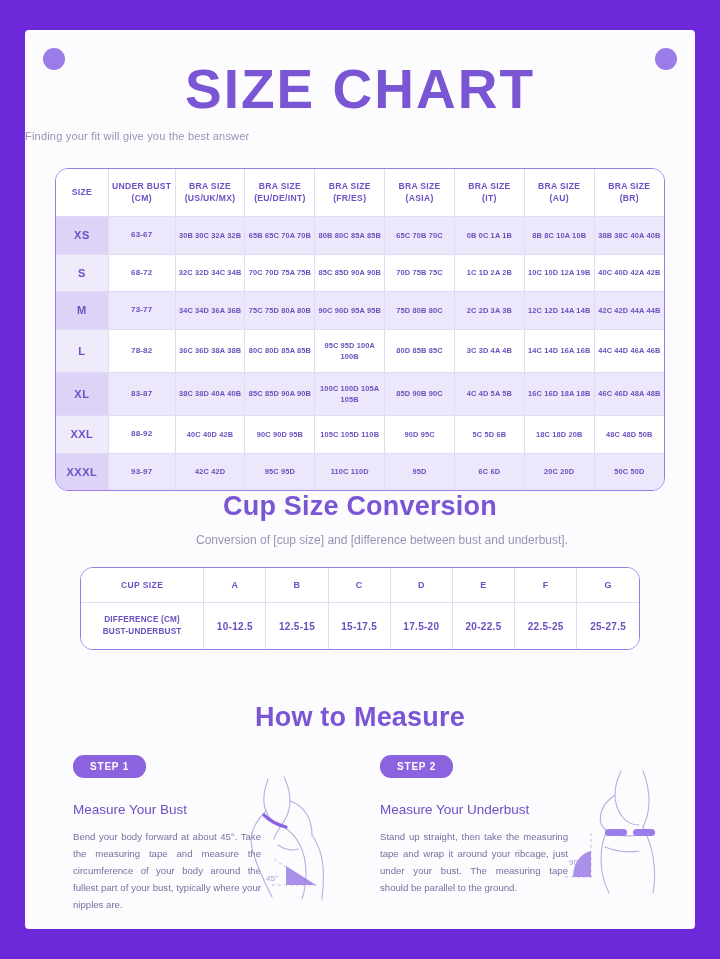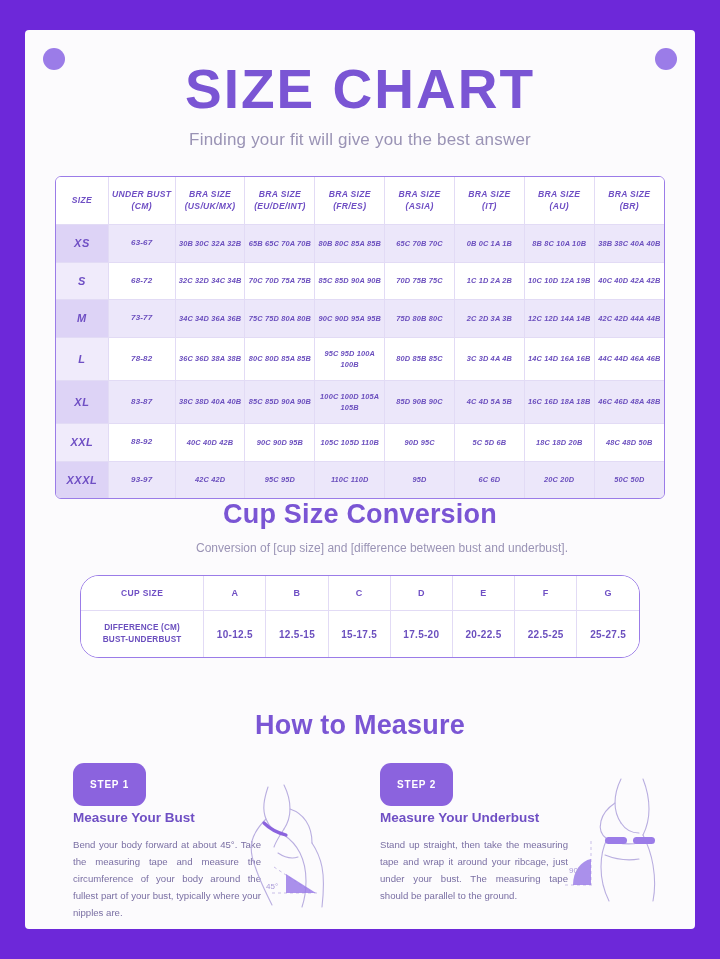--- a/index.html
+++ b/index.html
@@ -44,34 +44,33 @@
   .title {
     text-align: center;
     margin-top: 32px;
     font-size: 55px;
     font-weight: bold;
     letter-spacing: 2px;
     color: #7a55d4;
     line-height: 1;
   }
   .subtitle {
-    text-align: center;
+    text-align: left;
     margin-top: 13px;
-    font-size: 17px;
+    font-size: 11px;
     color: #9a93b5;
     letter-spacing: .2px;
   }
 
   
   .table-wrap {
     margin: 26px 30px 0 30px;
     border: 1.5px solid #9b7ce8;
-    border-radius: 6px;
+    border-radius: 13px;
     overflow: hidden;
-    font-style: italic;
   }
   table {
     width: 100%;
     border-collapse: collapse;
     table-layout: fixed;
   }
   .size-table th {
     font-size: 8.6px;
     font-weight: bold;
     color: #6f4fc4;
@@ -127,21 +126,21 @@
     text-align: center;
     font-size: 12px;
     color: #9a93b5;
     margin-top: 11px;
     padding-left: 44px;
   }
 
   .cup-wrap {
     margin: 20px 55px 0 55px;
     border: 1.5px solid #9b7ce8;
-    border-radius: 19px;
+    border-radius: 13px;
     overflow: hidden;
   }
   .cup-table th {
     font-size: 9px;
     font-weight: bold;
     color: #6f4fc4;
     padding: 12px 0;
     border-right: 1px solid #e2dbf5;
     background: #fff;
     letter-spacing: .4px;
@@ -176,27 +175,27 @@
   }
   .step { flex: 1; position: relative; }
 
   .badge {
     display: inline-block;
     background: #8b63de;
     color: #fff;
     font-size: 10px;
     font-weight: bold;
     letter-spacing: .8px;
-    padding: 16px 17px;
+    padding: 6px 17px;
     border-radius: 11px;
   }
   .step-title {
-    margin-top: 4px;
+    margin-top: 24px;
     font-size: 13.5px;
-    font-weight: bold;
+    font-weight: normal;
     color: #6f4fc4;
   }
   .step-body {
     margin-top: 11px;
     font-size: 9.6px;
     line-height: 1.78;
     color: #7a6fa3;
     text-align: justify;
     width: 188px;
   }

